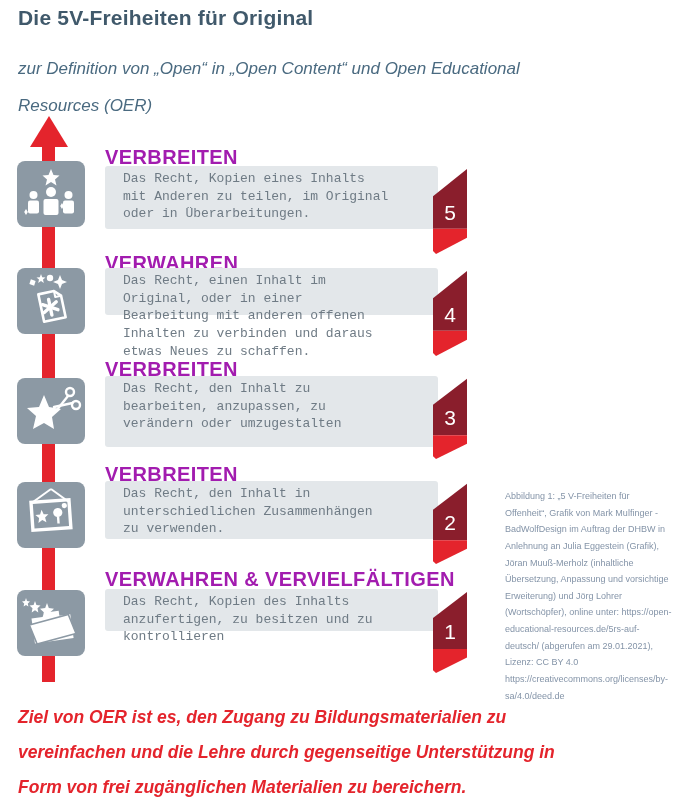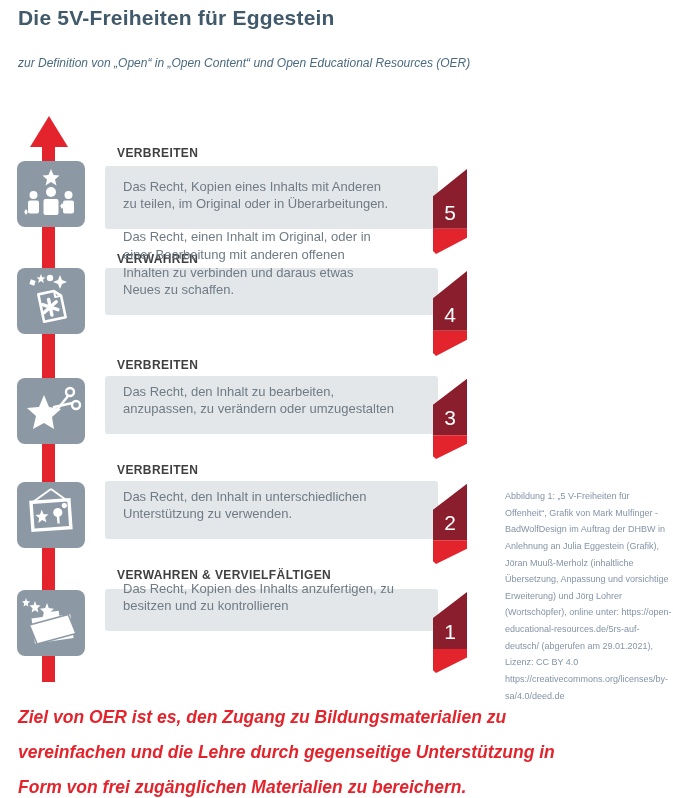--- a/index.html
+++ b/index.html
@@ -8,49 +8,49 @@
     position:relative; width:673px; height:798px; background:#ffffff;
     overflow:hidden;
   }
   
   .title {
     position:absolute; left:18px; top:6px;
     font-size:21px; font-weight:bold; color:#40596b; letter-spacing:0.2px;
   }
   .subtitle {
     position:absolute; left:18px; top:50px; width:510px;
-    font-size:12px; font-style:italic; color:#4a6a80; line-height:2.2;
+    font-size:17px; font-style:italic; color:#4a6a80; line-height:2.2;
   }
   
   .arrow-bar {
     position:absolute; left:42px; top:146px; width:13px; height:536px;
     background:#e4242c; z-index:1;
   }
   .arrow-head {
     position:absolute; left:30px; top:116px; width:0; height:0; z-index:1;
     border-left:19px solid transparent; border-right:19px solid transparent;
     border-bottom:31px solid #e4242c;
   }
   
   .sec { position:absolute; left:0; width:673px; }
   .s1 { top:146px; } .s2 { top:252px; } .s3 { top:358px; } .s4 { top:463px; } .s5 { top:568px; }
   .sec .heading {
     position:absolute; left:105px; top:0;
-    font-size:12px; font-weight:bold; color:#404040; letter-spacing:0.4px;margin-left:12px;
+    font-size:20px; font-weight:bold; color:#a21caf; letter-spacing:0.4px;
   }
   .sec .box {
     position:absolute; left:105px; width:333px;
     background:#e3e7ea; border-radius:3px;
-    display:flex; align-items:flex-end;
+    display:flex; align-items:flex-start;
     box-sizing:border-box; padding:4px 44px 16px 18px;
-    font-size:13px; color:#6f7b85; line-height:1.36; z-index:2;
+    font-size:13px; color:#6f7b85; line-height:1.36; z-index:2;font-family:Liberation Mono, monospace;
   }
   .s1 .box { top:20px; height:63px; }
   .s2 .box { top:16px; height:47px; }
-  .s3 .box { top:18px; height:58px; }
+  .s3 .box { top:18px; height:71px; }
   .s4 .box { top:18px; height:58px; }
   .s5 .box { top:21px; height:42px; }
   
   .ribbon { position:absolute; left:433px; width:34px; z-index:3; }
   .s1 .ribbon { top:20px; height:89px; }
   .s2 .ribbon { top:16px; height:89px; }
   .s3 .ribbon { top:18px; height:84px; }
   .s4 .ribbon { top:18px; height:84px; }
   .s5 .ribbon { top:21px; height:85px; }
   .ribbon svg { display:block; width:34px; height:100%; }
@@ -74,21 +74,21 @@
     position:absolute; left:18px; top:700px; width:568px;
     font-size:17.5px; font-weight:bold; font-style:italic; color:#e4242c;
     line-height:2.0;
   }
 </style>
 </head>
 <body>
 
 <div id="page">
 
-  <div class="title">Die 5V-Freiheiten für Eggestein</div>
+  <div class="title">Die 5V-Freiheiten für Original</div>
   <div class="subtitle">zur Definition von „Open“ in „Open Content“ und Open Educational Resources (OER)</div>
 
   <div class="arrow-head"></div>
   <div class="arrow-bar"></div>
 
   <div class="sec s1">
     <div class="icon-tile">
       <svg width="68" height="66" viewBox="0 0 68 66">
         <rect x="0" y="0" width="68" height="66" rx="8" fill="#8c99a4"></rect>
         <polygon fill="#fff" points="34,8 36.5,14 42.5,14.5 38,18.5 39.5,24.5 34,21 28.5,24.5 30,18.5 25.5,14.5 31.5,14"></polygon>
@@ -185,21 +185,21 @@
           <rect x="15" y="19" width="38" height="28" fill="none" stroke="#fff" stroke-width="3.4"></rect>
           <polygon fill="#fff" points="25,27 26.8,31.8 31.5,32 28,35.2 29,40 25,37.4 21,40 22,35.2 18.5,32 23.2,31.8"></polygon>
           <circle cx="41" cy="31" r="4.6" fill="#fff"></circle>
           <line x1="41" y1="35" x2="41" y2="42" stroke="#fff" stroke-width="2.4"></line>
           <circle cx="48" cy="24.5" r="2.6" fill="#fff"></circle>
         </g>
       </svg>
     </div>
     <div class="heading">VERBREITEN</div>
     <div class="box">
-      <span>Das Recht, den Inhalt in unterschiedlichen Unterstützung zu verwenden.</span>
+      <span>Das Recht, den Inhalt in unterschiedlichen Zusammenhängen zu verwenden.</span>
     </div>
     <div class="ribbon">
       <svg viewBox="0 0 34 88" preserveAspectRatio="none">
         <polygon fill="#8a1e2c" points="0,30 34,3 34,62 0,62"></polygon>
         <polygon fill="#e4242c" points="0,62 34,62 34,71 3,87 0,84"></polygon>
       </svg>
       <div class="num">2</div>
     </div>
   </div>
 

